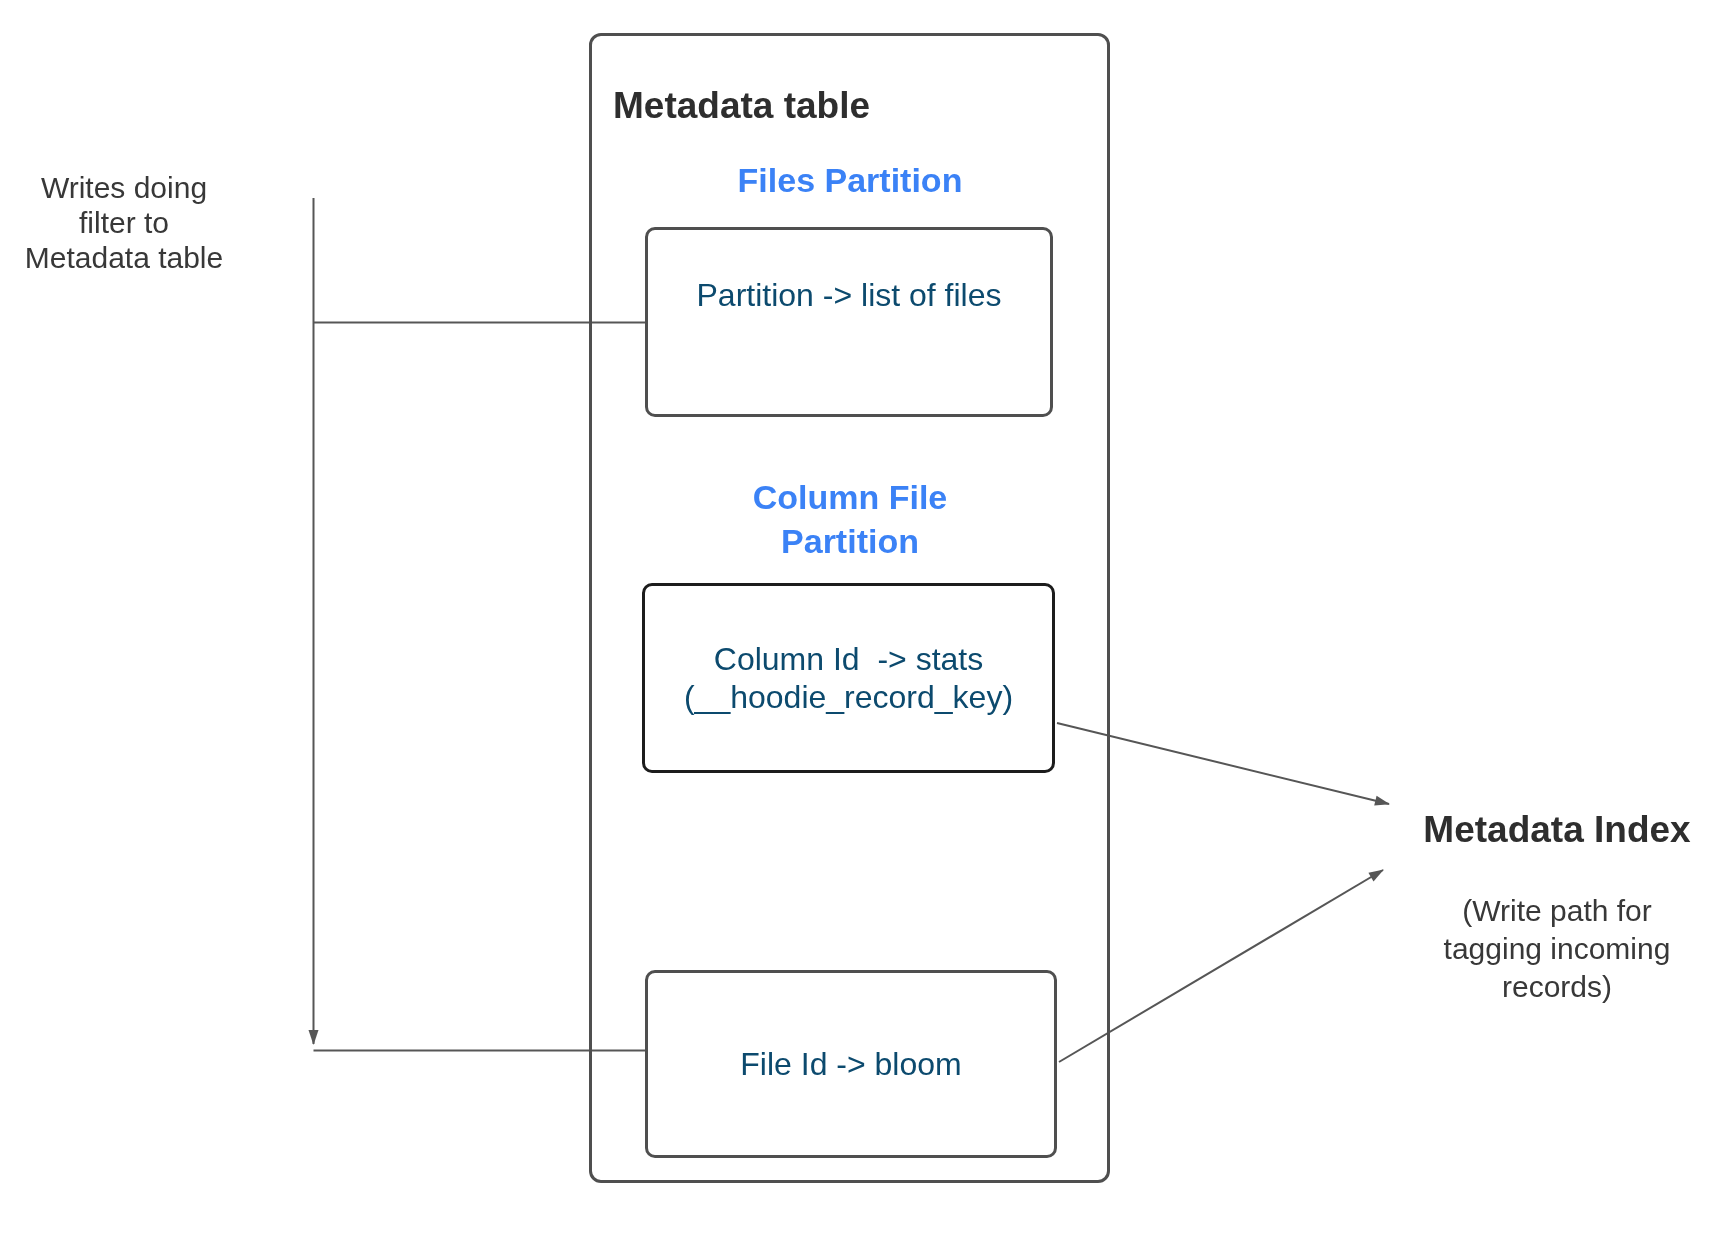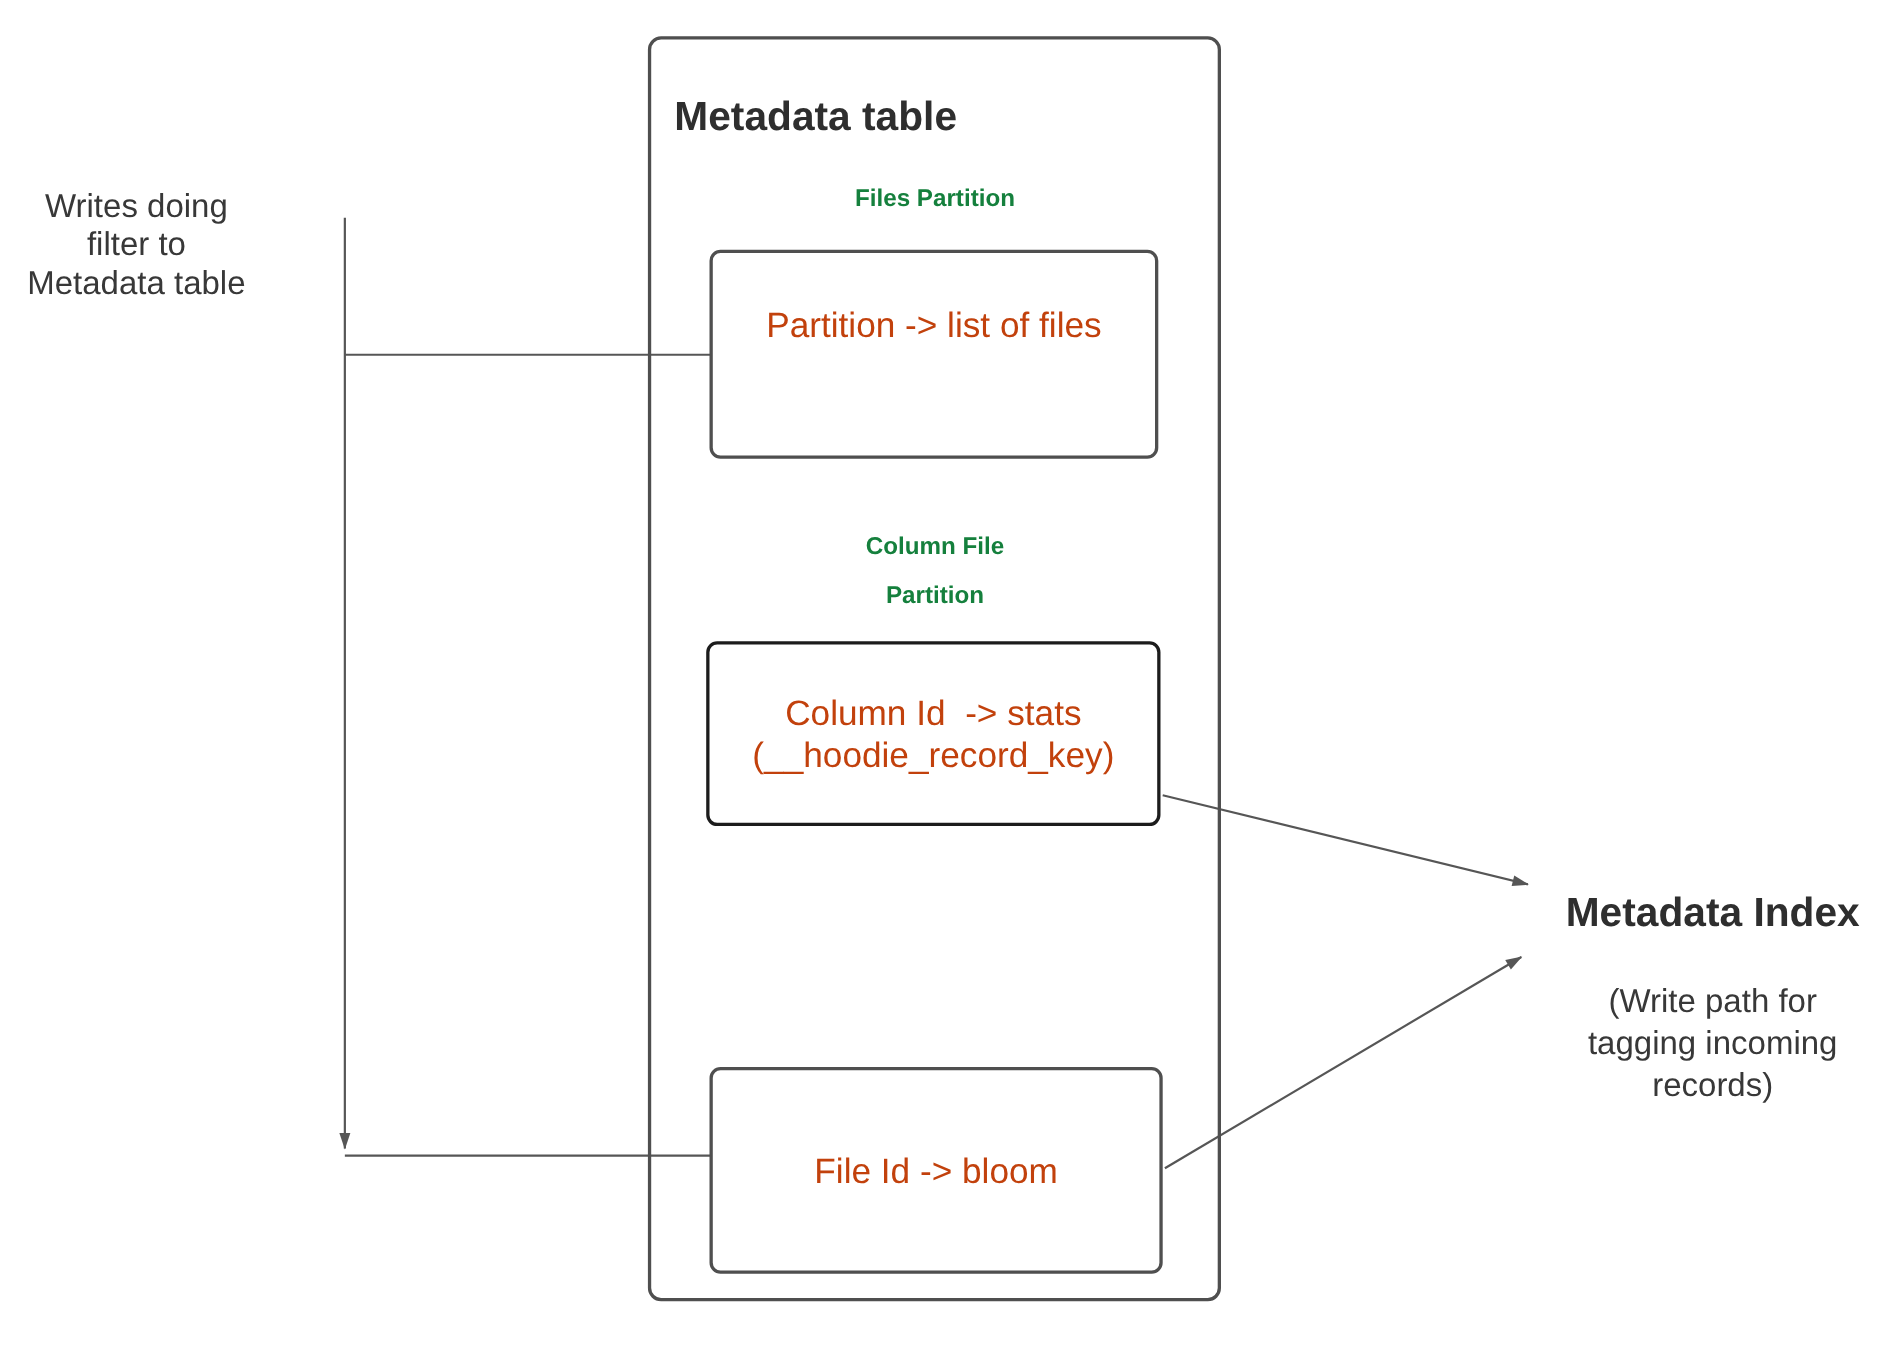--- a/index.html
+++ b/index.html
@@ -41,50 +41,50 @@
     font-size: 37px;
     font-weight: bold;
     line-height: 46px;
     color: #2e2e2e;
   }
 
   .section-heading {
     left: 644px;
     width: 412px;
     text-align: center;
-    font-size: 22px;
+    font-size: 34px;
     font-weight: bold;
     line-height: 44px;
-    color: #15803d;
+    color: #3b82f6;
   }
   .h-files  { top: 158px; }
   .h-stats  { top: 475px; }
   .h-bloom  { top: 860px; }
 
   .inner-box {
     border: 3px solid #4f4f4f;
     border-radius: 10px;
     box-sizing: border-box;
     background: #ffffff;
     display: flex;
     align-items: center;
     justify-content: center;
     text-align: center;
     font-size: 32px;
     line-height: 38px;
-    color: #c2410c;
+    color: #0c4a6e;
   }
   .box-files {
     left: 645px; top: 227px;
     width: 408px; height: 190px;
   }
   .box-files .inner-label { transform: translateY(-27px); }
   .box-stats {
     left: 642px; top: 583px;
-    width: 413px; height: 168px;
+    width: 413px; height: 190px;
     border-color: #1c1c1c;
   }
   .box-bloom {
     left: 645px; top: 970px;
     width: 412px; height: 188px;
   }
 
   .writes-label {
     left: 4px; top: 170px;
     width: 240px;

